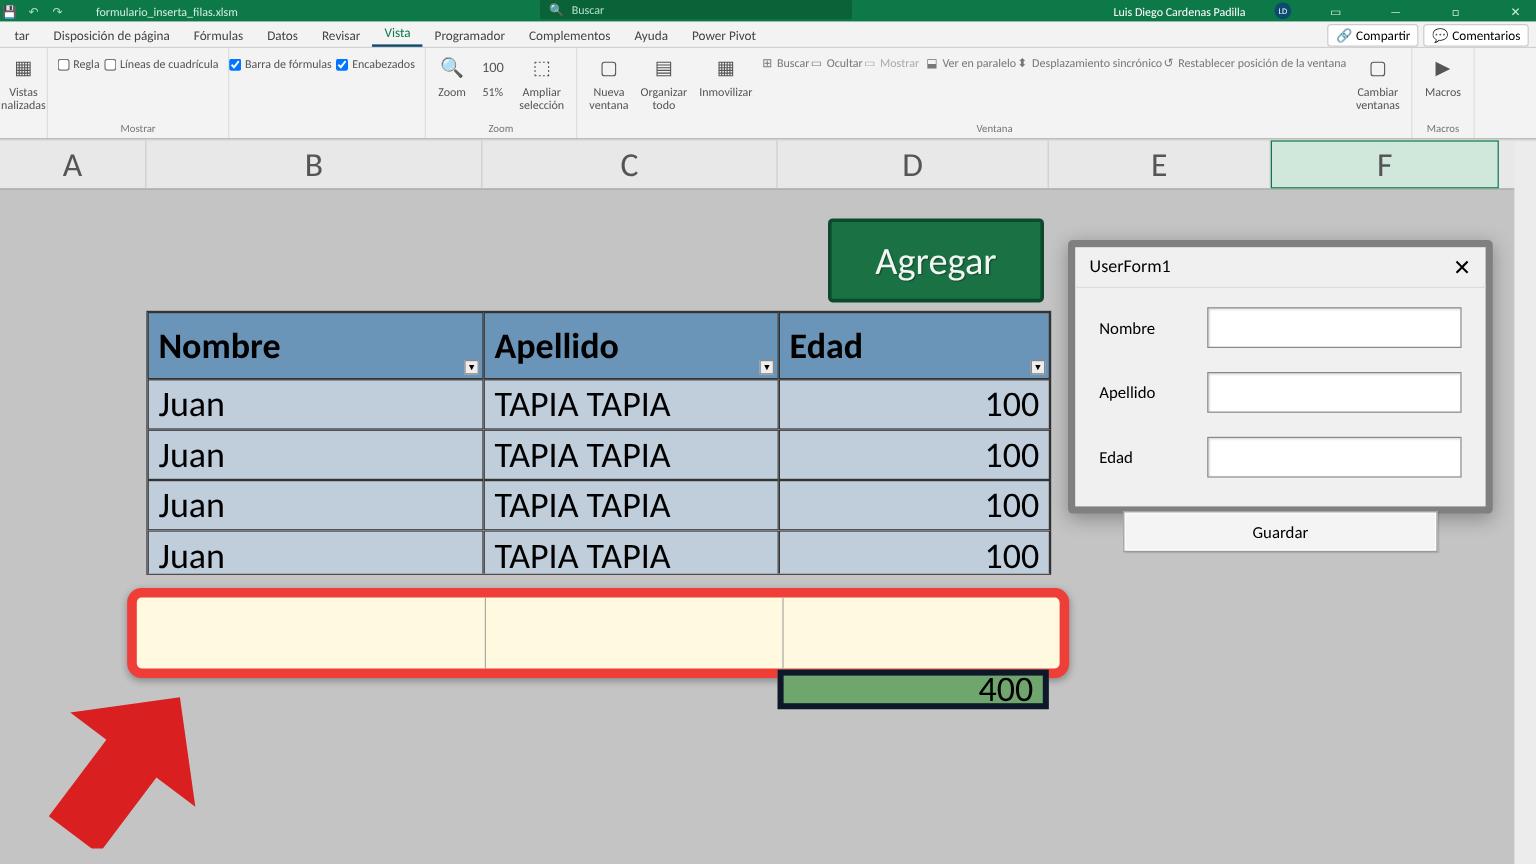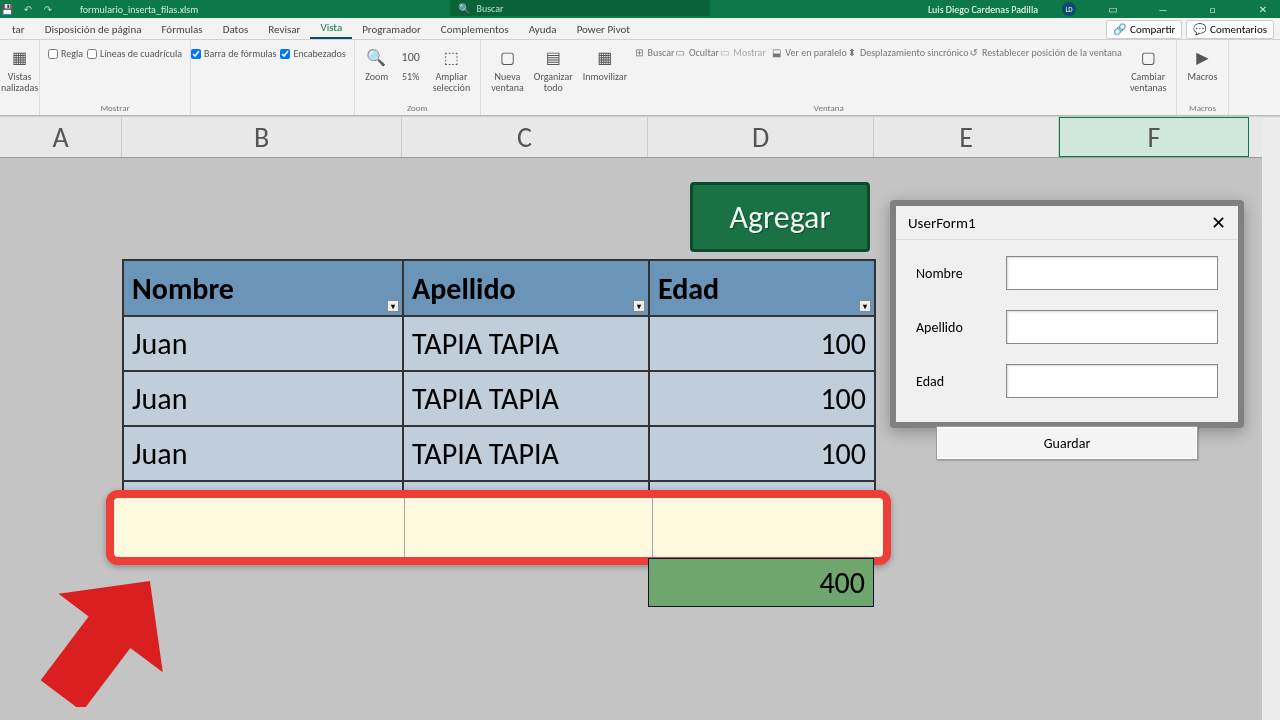--- a/index.html
+++ b/index.html
@@ -42,33 +42,33 @@
 .colcell.sel { background:#d0e8db; border:1px solid #0d7848; }
 
 
 .btn-agregar { position:absolute; left:690px; top:182px; width:180px; height:70px; background:#1a7244; border:3px solid #0c4a2b; color:#f0f6f2; font-size:32px; display:flex; align-items:center; text-shadow:1px 1px 1px rgba(0,0,0,0.35); justify-content:center; border-radius:4px; }
 
 
 .dtable { position:absolute; left:122px; top:259px; border:1px solid #333; }
 .dtable .drow { display:flex; }
 .dcell { border:1px solid #333; font-size:30px; padding:4px 8px; display:flex; align-items:center; position:relative; }
 .dcell.hdr { background:#6a94b8; font-weight:600; height:56px; }
-.dcell.body { background:#c0cddb; height:55px; }
+.dcell.body { background:#c0cddb; height:42px; }
 .dcell.num { justify-content:flex-end; }
 .c0 { width:280px; }
 .c1 { width:246px; }
 .c2 { width:226px; }
 .filter-icon { position:absolute; right:3px; bottom:3px; width:12px; height:12px; background:#eee; border:1px solid #888; font-size:8px; display:flex; align-items:center; justify-content:center; }
 
 
 .hlrow { position:absolute; left:106px; top:490px; width:785px; height:75px; background:#fff9e0; border:8px solid #ef3e37; border-radius:12px; box-shadow:0 2px 6px rgba(0,0,0,0.3); }
 .hlrow .sep { position:absolute; top:0; bottom:0; width:1px; background:#aaa; }
 
 
-.total-cell { position:absolute; left:648px; top:558px; width:226px; height:49px; background:#6ea66e; border:1px solid #0f172a; font-size:30px; display:flex; align-items:center; justify-content:flex-end; padding:4px 8px; }
+.total-cell { position:absolute; left:648px; top:558px; width:226px; height:33px; background:#6ea66e; border:5px solid #0f172a; font-size:30px; display:flex; align-items:center; justify-content:flex-end; padding:4px 8px; }
 
 
 .arrow { position:absolute; left:28px; top:562px; width:145px; height:145px; }
 .arrow svg { width:100%; height:100%; }
 
 
 .uform { position:absolute; left:890px; top:200px; width:354px; height:228px; background:#808080; border-radius:4px; padding:6px; box-shadow:0 4px 16px rgba(0,0,0,0.3); }
 .uform-inner { background:#f0f0f0; width:100%; height:100%; }
 .uform-title { height:34px; display:flex; align-items:center; justify-content:space-between; padding:0 12px; border-bottom:1px solid #ddd; font-size:15px; }
 .uform-close { font-size:18px; font-weight:300; cursor:pointer; }

